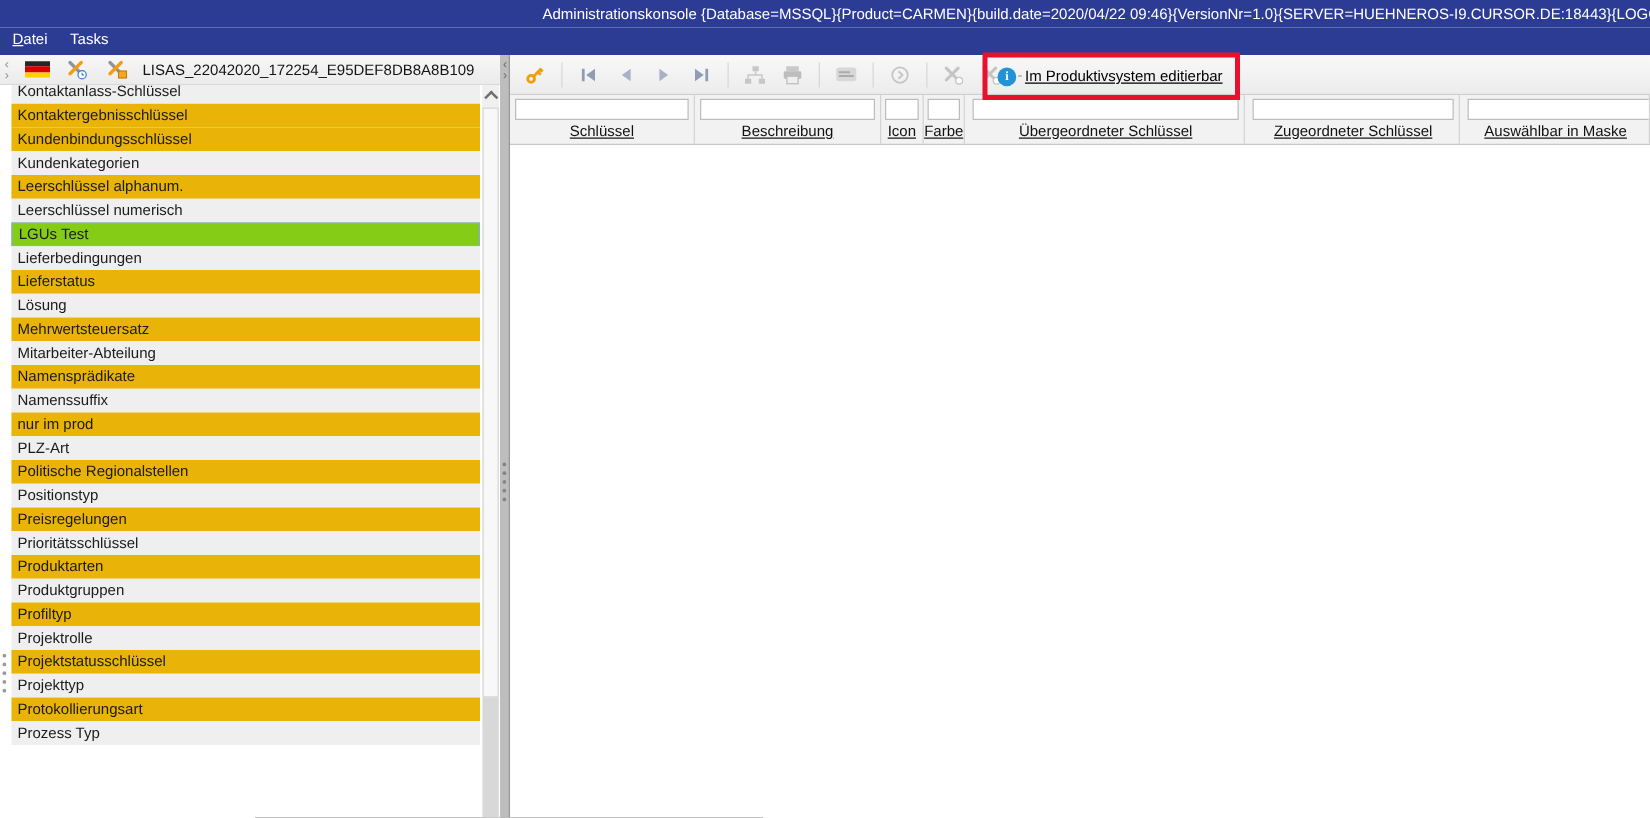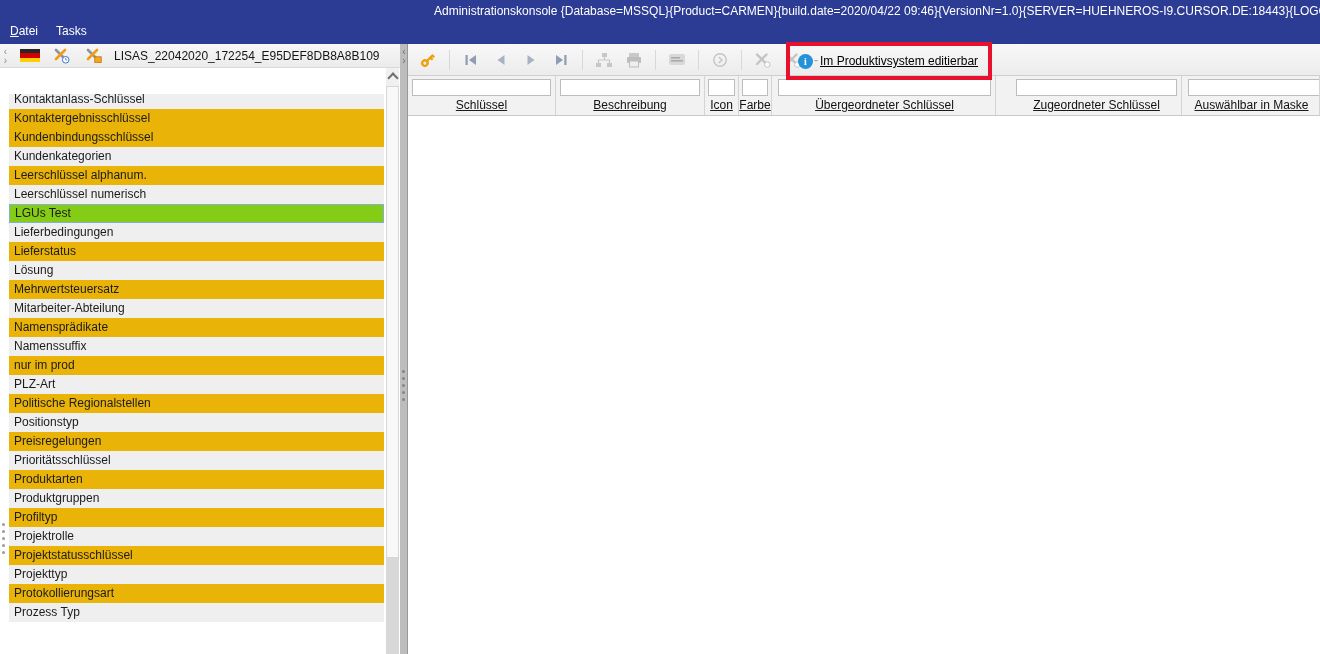--- a/index.html
+++ b/index.html
@@ -18,21 +18,21 @@
   
   .left-panel{position:relative;width:400px;flex:0 0 400px;background:#fff;overflow:hidden;}
   .l-toolbar{height:23px;border-bottom:1px solid #d9d9d9;background:linear-gradient(#f7f7f7,#ebebeb);
     display:flex;align-items:center;gap:10px;padding-left:1px;}
   .edge-nav{display:flex;flex-direction:column;width:9px;color:#8f8f8f;font-size:10px;line-height:9px;text-align:center;}
   .flag{width:20px;height:13px;display:inline-block;}
   .flag i{display:block;height:4.33px;}
   .flag .b{background:#262626;}.flag .r{background:#d40000;}.flag .g{background:#ffcf00;}
   .session{font-size:12px;color:#141414;white-space:nowrap;}
 
-  .list-viewport{position:absolute;left:9px;top:24px;bottom:12px;width:375px;overflow:hidden;margin-top:26px;}
+  .list-viewport{position:absolute;left:9px;top:24px;bottom:12px;width:375px;overflow:hidden;}
   .list-inner{margin-top:-4px;}
   .lrow{height:19px;line-height:19px;padding-left:5px;box-sizing:border-box;white-space:nowrap;background:#eab308;}
   .lrow.alt{background:#efefef;}
   .lrow.selected{background:#84cc16;border:1px solid #85aed3;line-height:17px;}
 
   .l-scroll{position:absolute;left:386px;top:24px;bottom:0;width:13px;background:#f0f0f0;}
   .sb-up{height:18px;display:flex;align-items:flex-end;justify-content:center;background:#f0f0f0;}
   .sb-up .ch{width:6px;height:6px;border-left:2px solid #6f6f6f;border-top:2px solid #6f6f6f;transform:rotate(45deg);margin-bottom:4px;}
   .sb-thumb{position:absolute;left:0;top:18px;width:13px;height:472px;background:#f8f8f8;border:1px solid #d6d6d6;box-sizing:border-box;}
   .sb-below{position:absolute;left:0;top:490px;bottom:0;width:13px;background:#d8d8d8;}
@@ -52,21 +52,21 @@
   .r-toolbar{height:31px;border-bottom:1px solid #cfcfcf;background:linear-gradient(#f8f8f8,#ececec);
     display:flex;align-items:center;gap:8px;padding-left:9px;flex:0 0 31px;}
   .tsep{width:1px;height:20px;background:#d8d8d8;margin:0 2px;flex:0 0 1px;}
   .tbtn{display:flex;align-items:center;justify-content:center;width:22px;height:24px;}
   .dash{color:#9a9a9a;font-size:12px;margin-left:2px;}
 
   
   .hdr{height:39px;border-bottom:1px solid #c9c9c9;background:#f2f2f2;display:flex;flex:0 0 39px;text-decoration:underline;}
   .hcol{display:flex;flex-direction:column;border-right:1px solid #d4d4d4;box-sizing:border-box;overflow:hidden;}
   .c0{width:148px;}.c1{width:149px;}.c2{width:34px;}.c3{width:33px;margin-right:2px;}
-  .c4{width:222px;margin-right:16px;}.c5{width:170px;margin-right:2px;}.c6{flex:1;}
+  .c4{width:222px;margin-right:2px;}.c5{width:170px;margin-right:2px;}.c6{flex:1;}
   .hfilter{height:15px;margin:3px 4px 1px;border:1px solid #bdbdbd;background:#fff;padding:0 2px;font-size:11px;outline:none;}
   .c2 .hfilter,.c3 .hfilter{margin:3px 3px 1px;}
   .c6 .hfilter{margin-right:-4px;}
   .hlabel{font-size:12px;color:#111;text-align:center;line-height:17px;white-space:nowrap;overflow:hidden;}
   .content{flex:1;background:#fff;}
 
   
   .red-box{position:absolute;left:378px;top:-2px;width:206px;height:38px;border:4px solid #e8112d;
     box-sizing:border-box;z-index:5;display:flex;align-items:center;gap:7px;padding-left:8px;background:transparent;}
   .info-ic{width:15px;height:15px;border-radius:50%;background:#2492d6;color:#fff;font-size:10px;font-weight:bold;

